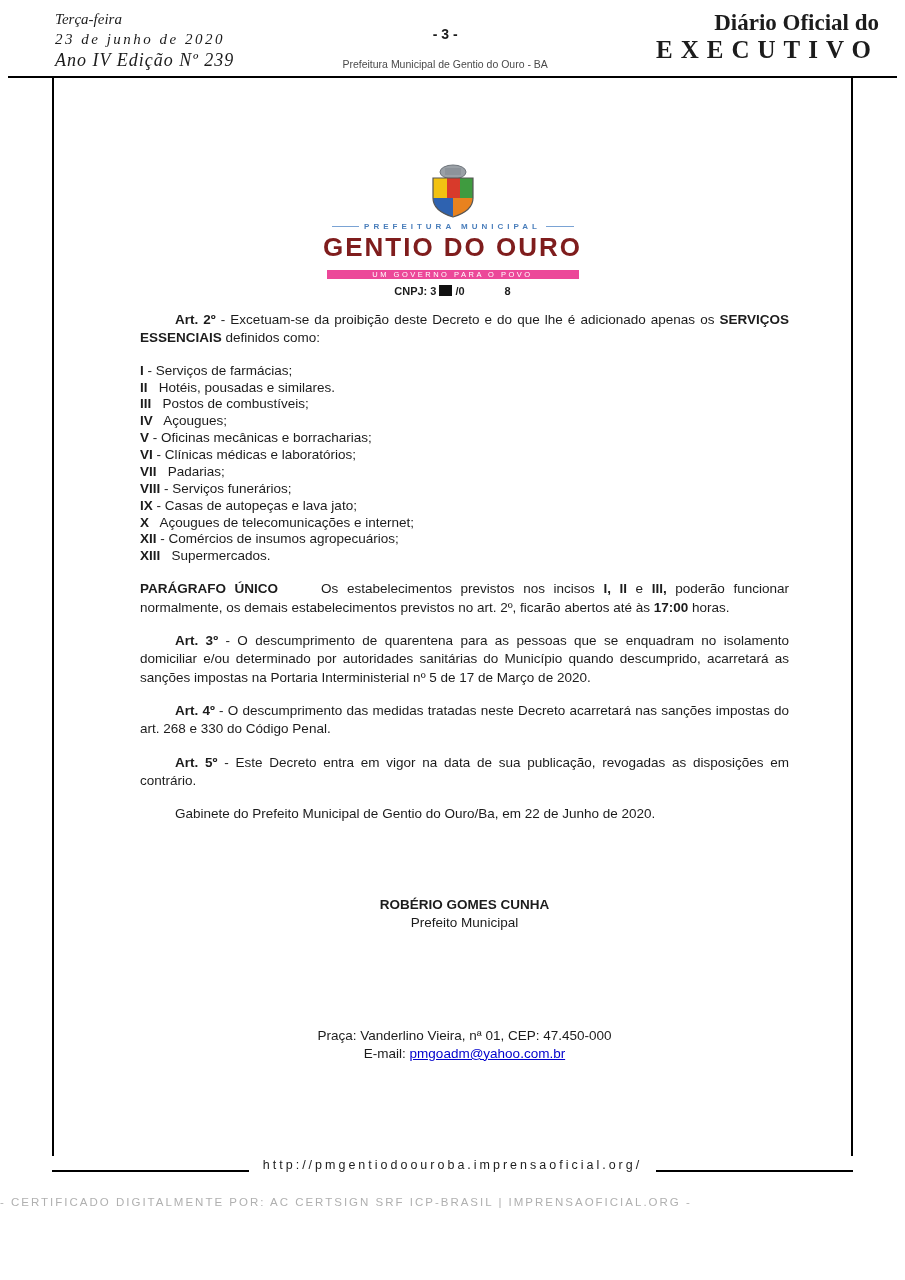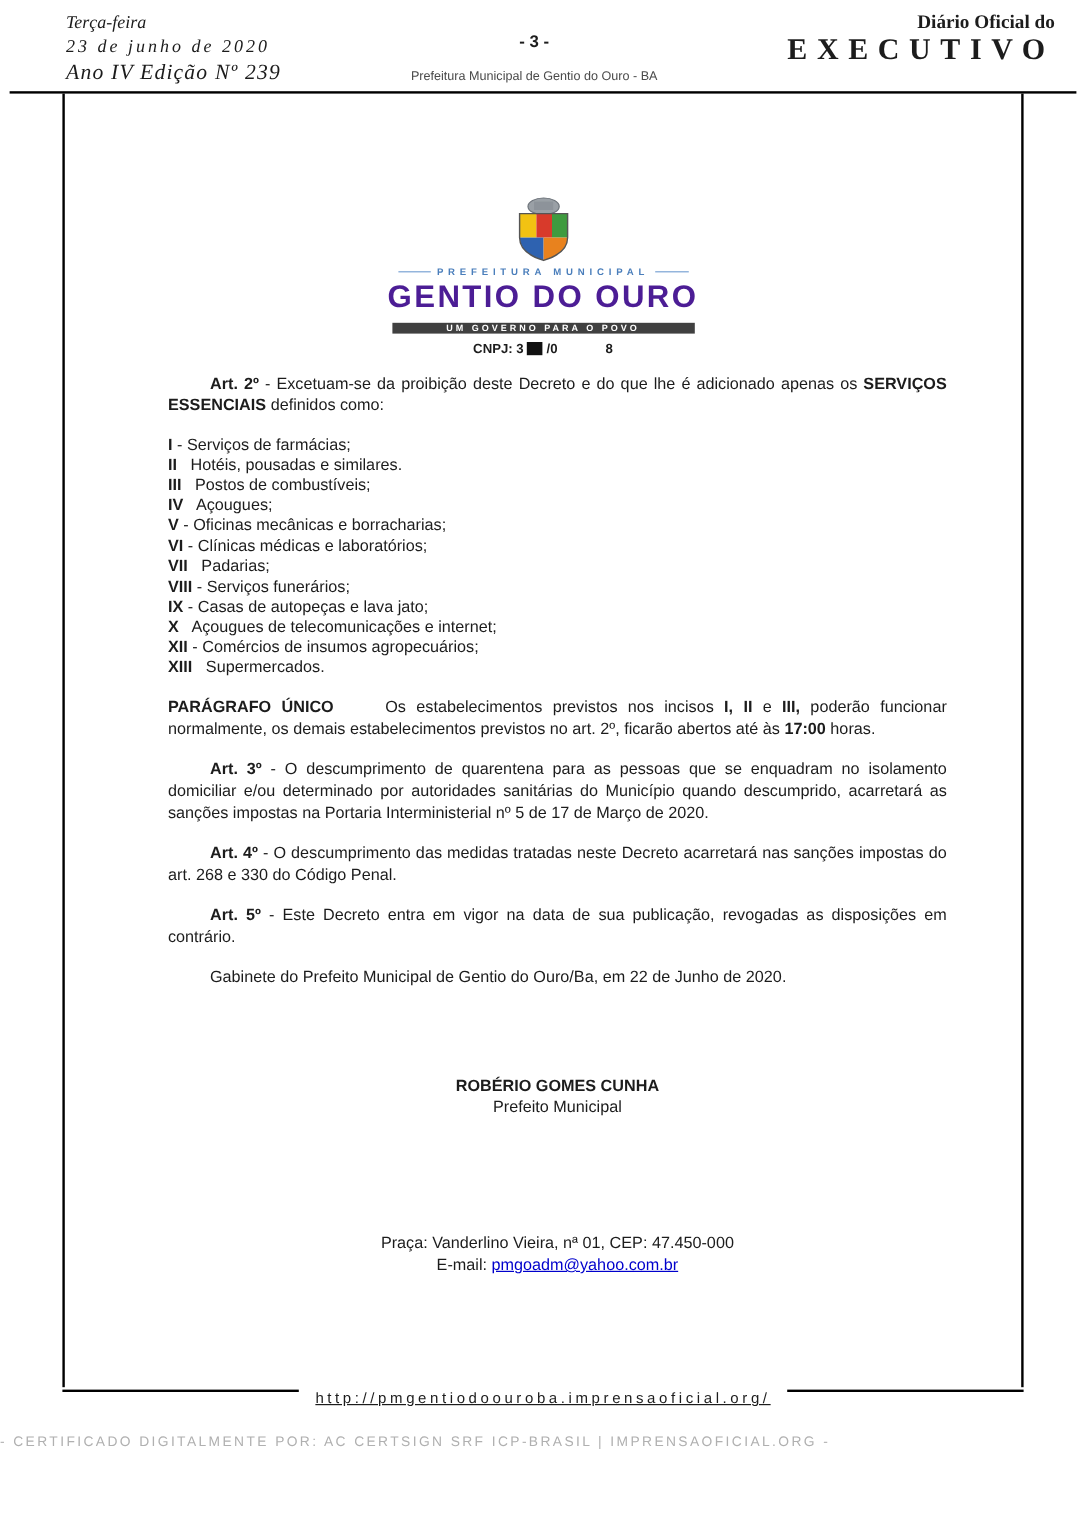--- a/index.html
+++ b/index.html
@@ -11,52 +11,52 @@
   
   .header{display:flex;justify-content:space-between;align-items:flex-start;
     padding:10px 26px 0 55px;height:76px;box-sizing:border-box;}
   .hdr-left{font-family:"Liberation Serif", serif;font-style:italic;font-size:15px;line-height:1.3;}
   .hdr-left .date{letter-spacing:2.5px;}
   .hdr-left .edition{font-size:18px;letter-spacing:1px;}
   .hdr-center{text-align:center;padding-top:16px;}
   .page-num{font-weight:bold;font-size:14px;}
   .entity{font-size:10.5px;color:#4a4a4a;margin-top:16px;}
   .hdr-right{text-align:right;font-family:"Liberation Serif", serif;font-weight:bold;line-height:1.15;}
-  .masthead1{font-size:16px;}
+  .masthead1{font-size:23px;}
   .masthead2{font-size:25px;letter-spacing:8px;}
   .top-rule{border-top:2px solid #000;margin:0 8px;}
   
   .frame{margin:0 52px;height:1078px;border-left:2px solid #000;border-right:2px solid #000;
     box-sizing:border-box;overflow:hidden;}
   
   .logo-block{text-align:center;padding-top:86px;}
   .crest{display:block;margin:0 auto;}
   .pref-row{display:flex;align-items:center;width:252px;margin:2px auto 0;
     color:#4a7ebb;font-size:8px;font-weight:bold;letter-spacing:4px;white-space:nowrap;}
   .pref-row::before,.pref-row::after{content:"";flex:1;border-top:1px solid #7aa3d4;margin:0 5px;}
-  .city-name{color:#4c1d95;font-size:26px;font-weight:bold;letter-spacing:2px;margin-top:1px;}
-  .slogan-bar{display:inline-block;background:#404040;color:#fff;font-size:7.5px;
-    letter-spacing:2.5px;padding:0 0;width:252px;font-weight:bold;}
+  .city-name{color:#7f1d1d;font-size:26px;font-weight:bold;letter-spacing:2px;margin-top:1px;}
+  .slogan-bar{display:inline-block;background:#ec4899;color:#fff;font-size:7.5px;
+    letter-spacing:2.5px;padding:0 0;width:252px;font-weight:normal;}
   .cnpj-line{display:flex;justify-content:center;align-items:flex-start;gap:3px;
     font-size:11px;font-weight:bold;margin-top:4px;}
   .smudge{display:inline-block;width:13px;height:11px;background:#111;}
   .cnpj-gap{display:inline-block;width:34px;}
   
   .text-col{padding:14px 62px 0 86px;font-size:13.5px;line-height:1.36;}
   .para{margin:0 0 15px 0;text-align:justify;white-space:pre-wrap;}
   .indent{text-indent:35px;}
   .list{margin:0 0 15px 0;}
   .li{white-space:pre-wrap;line-height:1.25;}
   .gabinete{text-indent:35px;margin:0;}
   .signature{text-align:center;margin-top:72px;}
   .sig-name{font-weight:bold;}
   .address{text-align:center;margin-top:94px;}
   .email-link{color:#0000cc;text-decoration:underline;cursor:pointer;}
   
-  .url-row{display:flex;align-items:flex-start;margin:2px 52px 0;text-decoration:underline;}
+  .url-row{display:flex;align-items:flex-end;margin:2px 52px 0;}
   .url-row::before,.url-row::after{content:"";flex:1;border-top:2px solid #000;}
   .url-text{padding:0 14px;font-size:12.5px;letter-spacing:3px;font-family:"Liberation Sans", sans-serif;}
   .certificate{color:#b0b0b0;font-size:11.5px;letter-spacing:2px;text-align:left;margin-top:24px;}
   b{font-weight:bold;}
 </style>
 </head>
 <body>
 
 <div class="page">
 

